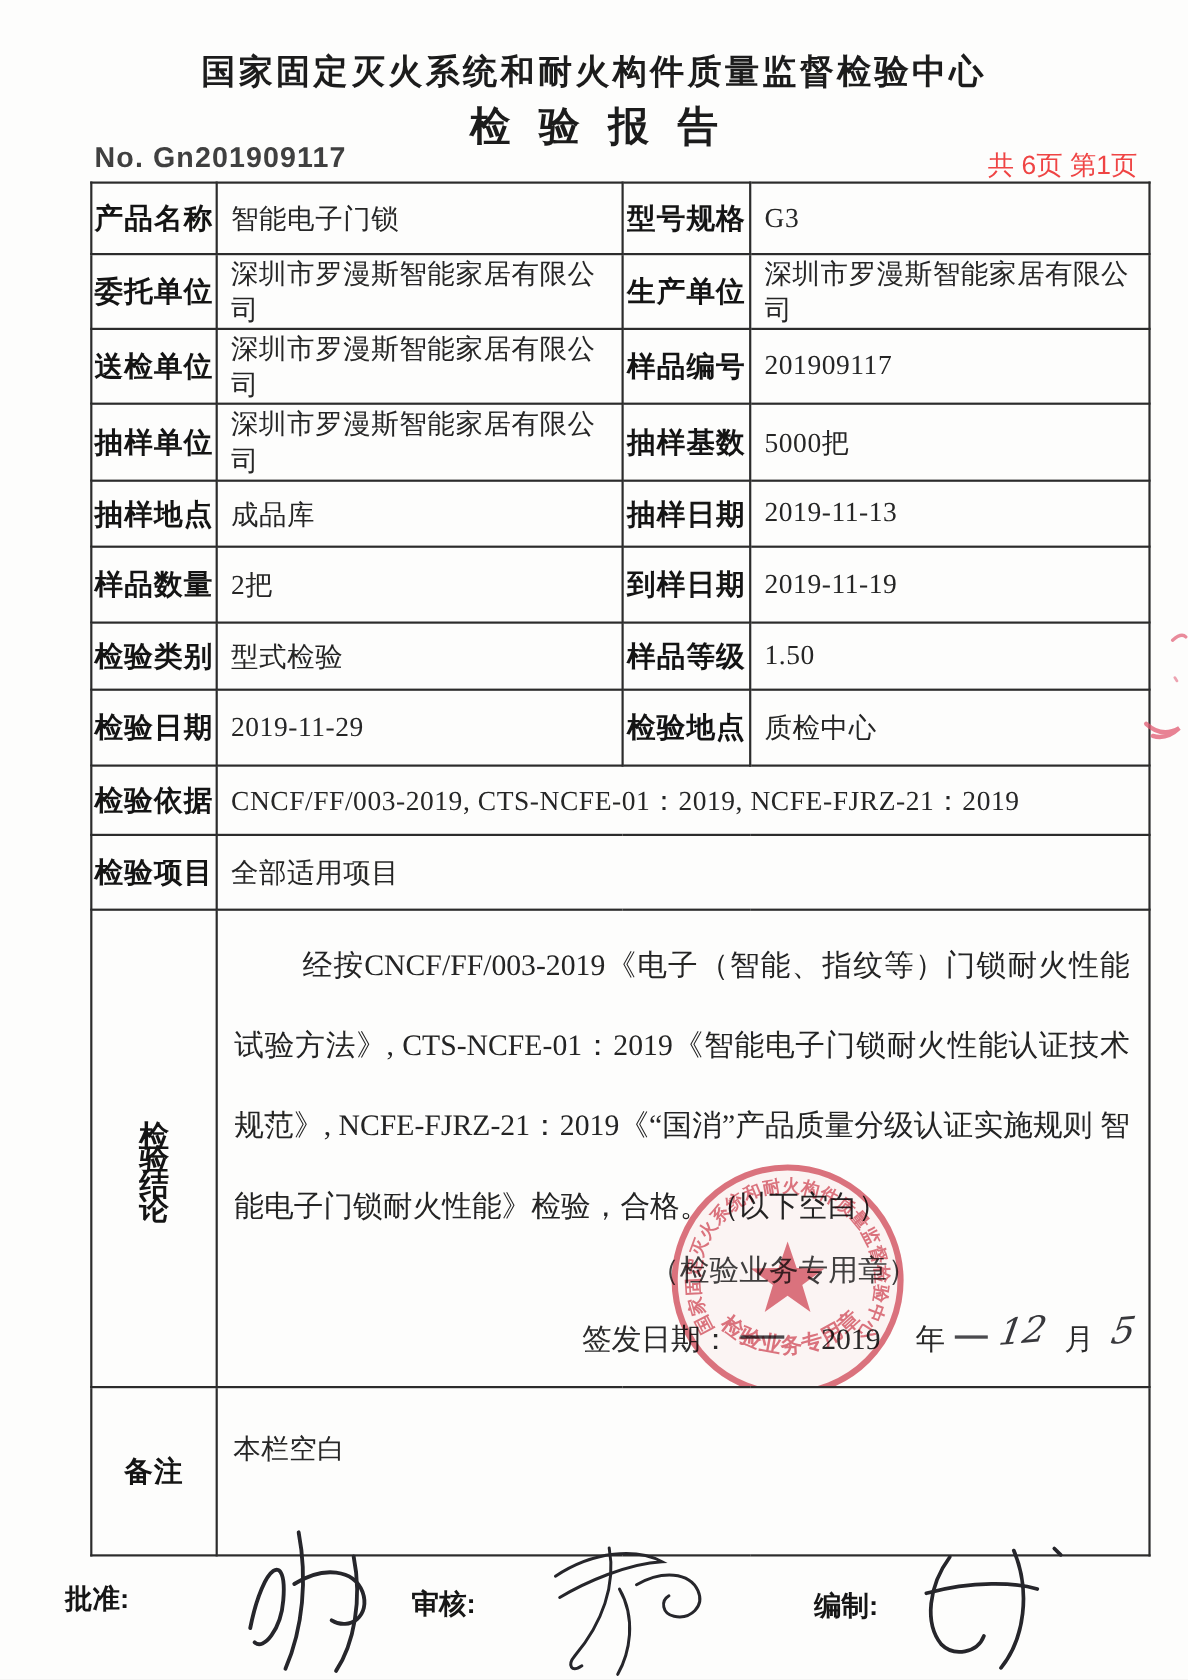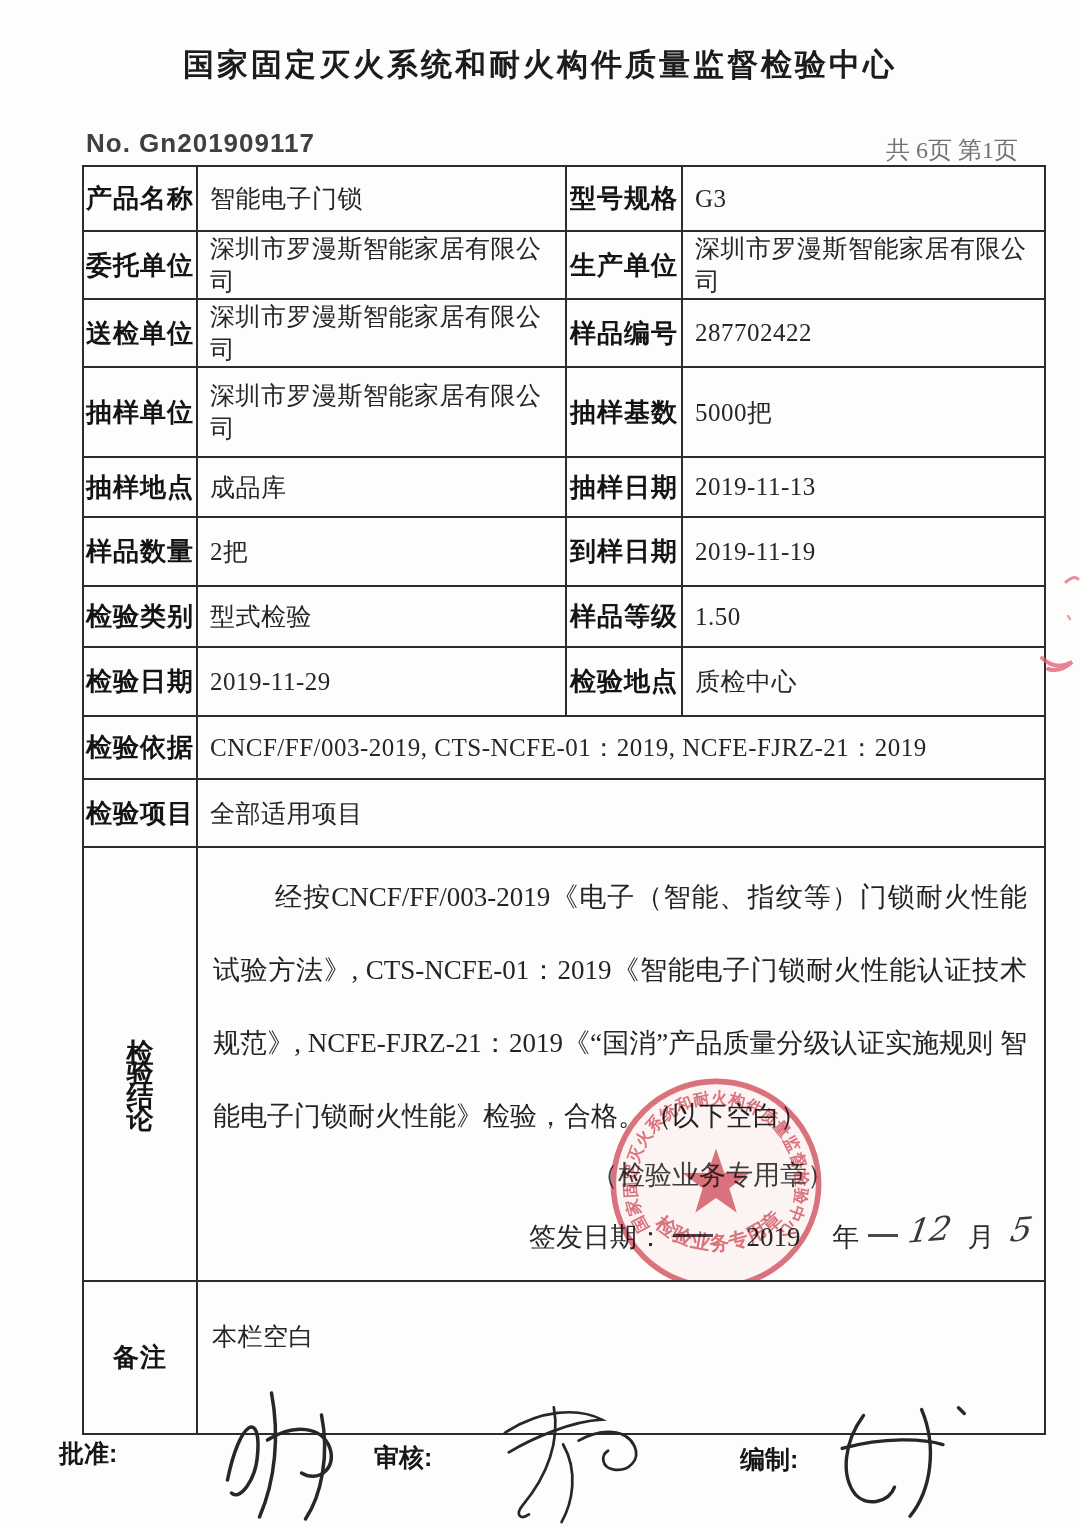--- a/index.html
+++ b/index.html
@@ -16,22 +16,22 @@
   }
   .report-title{
     position:absolute; top:90px; left:0; width:100%;
     text-align:center; font-size:37px; font-weight:bold; letter-spacing:26px; text-indent:26px; color:#1c1c1c;
   }
   .report-no{
     position:absolute; top:128px; left:86px;
     font-size:26px; font-weight:bold; letter-spacing:1px; color:#404040;
   }
   .page-info{
-    position:absolute; top:134px; right:62px;
-    font-size:24px; font-family:Liberation Serif, serif; color:#737373;
+    position:absolute; top:134px; right:46px;
+    font-size:24px; font-family:Liberation Sans, sans-serif; color:#ef4444;
   }
   
   table.report{
     position:absolute; left:82px; top:165px;
     width:962px; border-collapse:collapse; table-layout:fixed;
   }
   table.report td{ border:2px solid var(--line); overflow:hidden; }
   td.lab{
     font-weight:bold; font-size:26px; text-align:center; vertical-align:middle;
     color:#141414; letter-spacing:1px; padding:0 2px;margin-left:24px;
@@ -78,20 +78,21 @@
   
   .artifact{ position:absolute; pointer-events:none; }
   .artifact path{ stroke:#e05a72; fill:none; stroke-linecap:round; }
 </style>
 </head>
 <body>
 
 <div class="page">
 
   <div class="org-title">国家固定灭火系统和耐火构件质量监督检验中心</div>
+  <div class="report-title">检验报告</div>
   <div class="report-no">No. Gn201909117</div>
   <div class="page-info">共 6页 第1页</div>
 
   <table class="report">
     <colgroup>
         <col style="width:114px">
         <col style="width:369px">
         <col style="width:116px">
         <col style="width:363px">
       </colgroup>
@@ -106,23 +107,23 @@
     <tr style="height:68px">
       <td class="lab">委托单位</td>
       <td class="val">深圳市罗漫斯智能家居有限公司</td>
       <td class="lab">生产单位</td>
       <td class="val">深圳市罗漫斯智能家居有限公司</td>
     </tr>
     <tr style="height:60px">
       <td class="lab">送检单位</td>
       <td class="val">深圳市罗漫斯智能家居有限公司</td>
       <td class="lab">样品编号</td>
-      <td class="val">287702422</td>
-    </tr>
-    <tr style="height:90px">
+      <td class="val">201909117</td>
+    </tr>
+    <tr style="height:70px">
       <td class="lab">抽样单位</td>
       <td class="val">深圳市罗漫斯智能家居有限公司</td>
       <td class="lab">抽样基数</td>
       <td class="val">5000把</td>
     </tr>
     <tr style="height:60px">
       <td class="lab">抽样地点</td>
       <td class="val">成品库</td>
       <td class="lab">抽样日期</td>
       <td class="val">2019-11-13</td>

